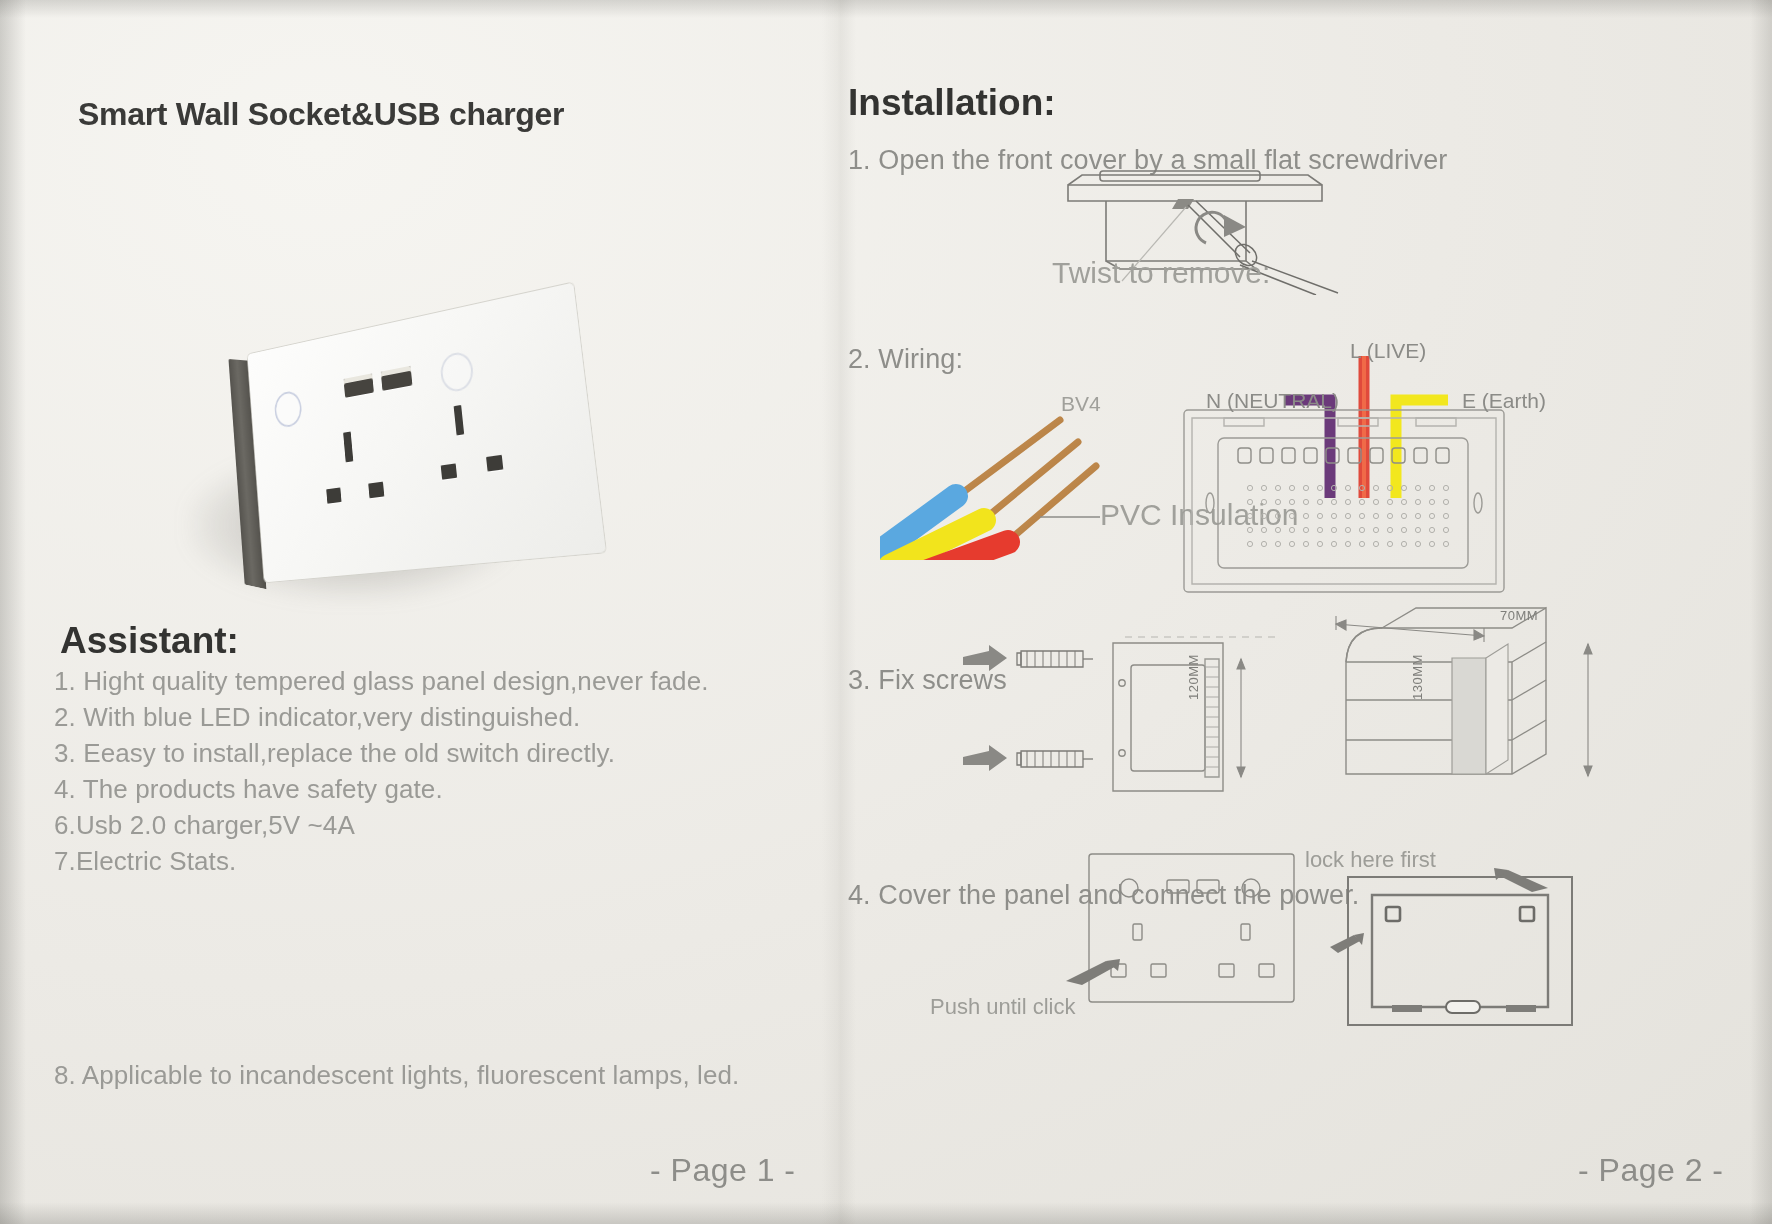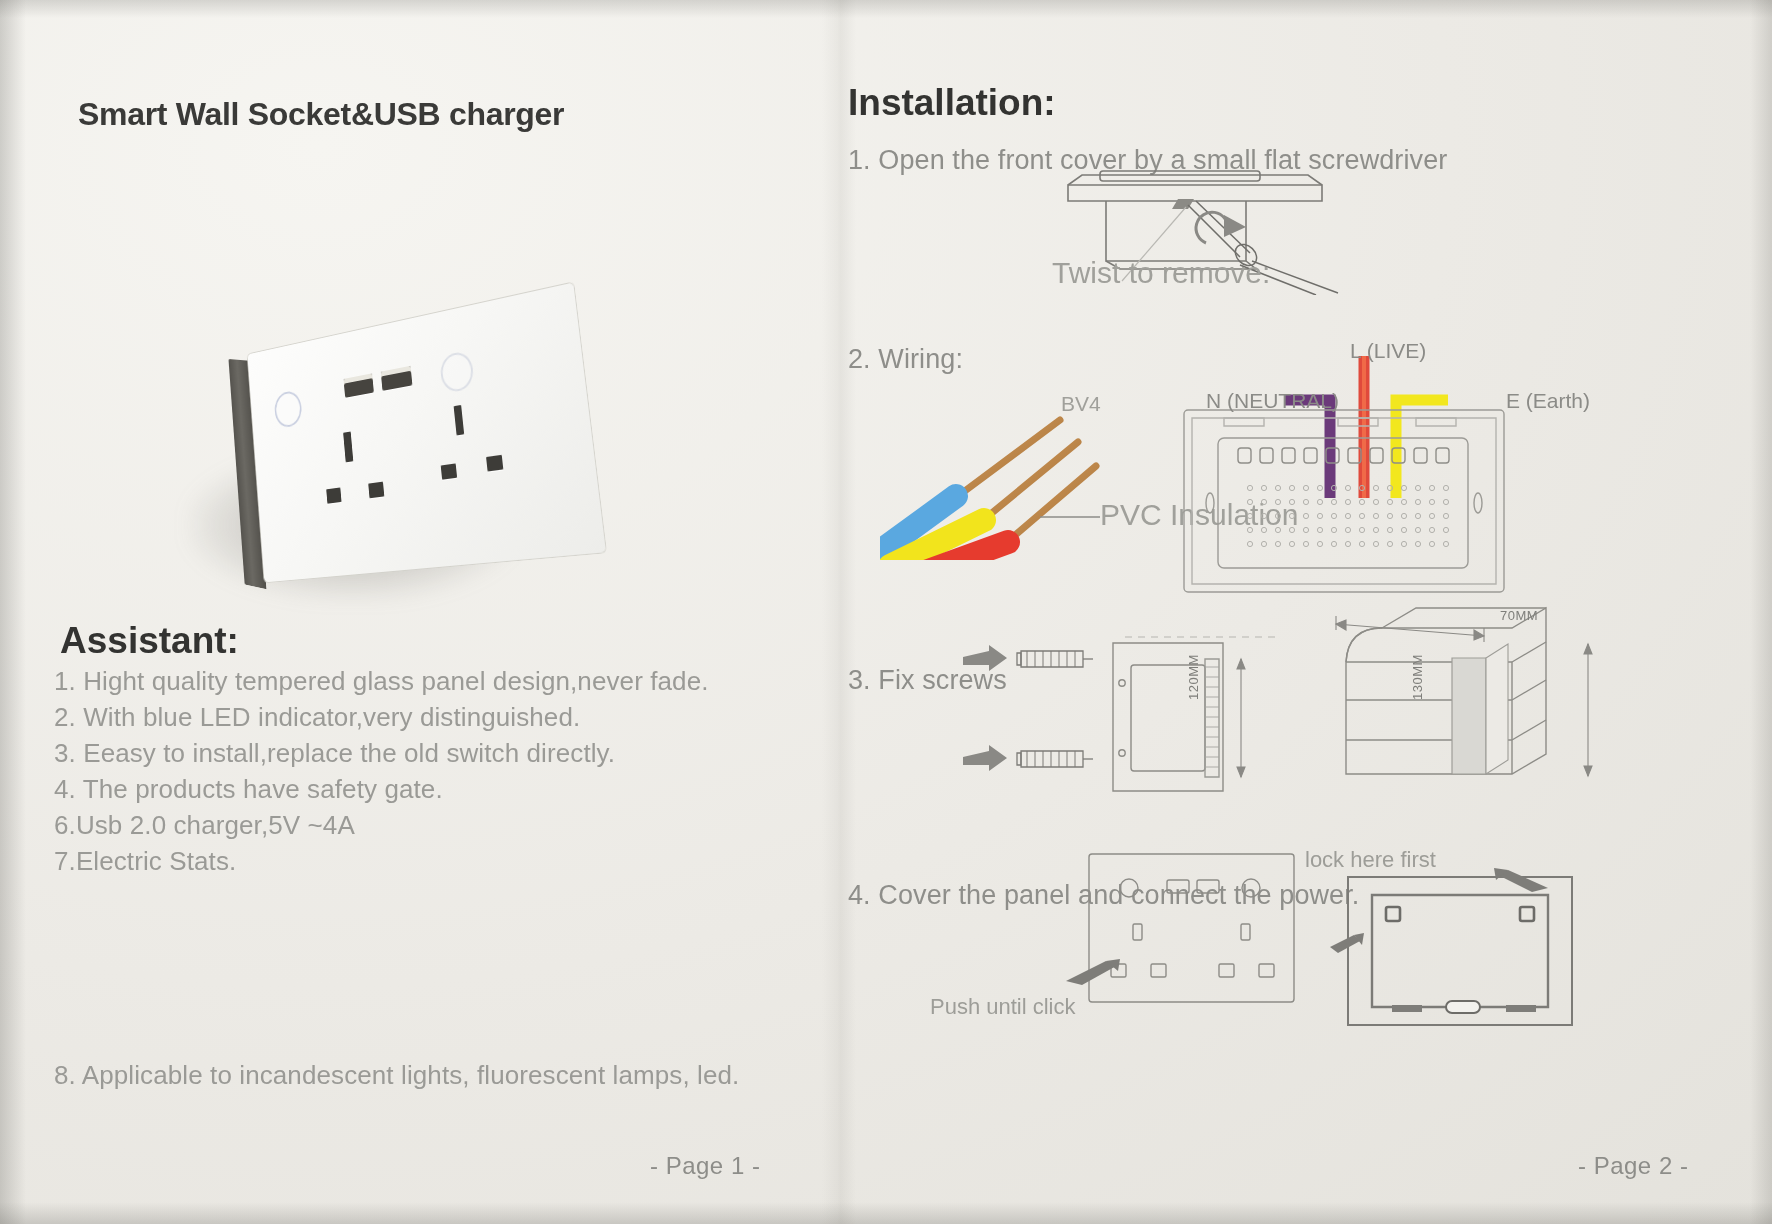--- a/index.html
+++ b/index.html
@@ -52,40 +52,40 @@
   }
   .feat-list li{
     font-size:26px;color:#9a9a96;line-height:32px;
     margin:0 0 4px 0;white-space:nowrap;letter-spacing:0.1px;
   }
   .feat-last{
     position:absolute;left:54px;top:1060px;
     font-size:26px;color:#9a9a96;white-space:nowrap;letter-spacing:0.1px;
   }
   .pagenum{
-    position:absolute;font-size:24px;color:#8d8d89;letter-spacing:0.5px;
+    position:absolute;font-size:32px;color:#8d8d89;letter-spacing:0.5px;
   }
   #page1-num{left:650px;top:1152px;}
   #page2-num{left:1578px;top:1152px;}
 
   .step{
     position:absolute;font-size:27px;color:#8e8e8a;white-space:nowrap;letter-spacing:0.1px;
   }
   #step1{left:848px;top:145px;}
   #step2{left:848px;top:344px;}
   #step3{left:848px;top:665px;}
   #step4{left:848px;top:880px;}
 
   .cap{position:absolute;font-size:30px;color:#a0a09b;white-space:nowrap;}
   #cap-twist{left:1052px;top:256px;}
   #cap-pvc{left:1100px;top:498px;}
   #cap-bv4{left:1061px;top:392px;font-size:21px;}
   #cap-live{left:1350px;top:339px;font-size:21px;color:#8b8b87;}
   #cap-neutral{left:1206px;top:389px;font-size:21px;color:#8b8b87;}
-  #cap-earth{left:1462px;top:389px;font-size:21px;color:#8b8b87;margin-left:44px;}
+  #cap-earth{left:1462px;top:389px;font-size:21px;color:#8b8b87;}
   #cap-lock{left:1305px;top:847px;font-size:22px;color:#9d9d98;}
   #cap-push{left:930px;top:994px;font-size:22px;color:#9d9d98;}
   .dim{position:absolute;font-size:13px;color:#7e7e7a;letter-spacing:0.5px;}
   #dim-70{left:1500px;top:608px;}
   #dim-120{left:1186px;top:700px;transform:rotate(-90deg);transform-origin:left top;}
   #dim-130{left:1410px;top:700px;transform:rotate(-90deg);transform-origin:left top;}
 
   
   .photo{position:absolute;left:178px;top:300px;width:450px;height:330px;}
   .shadow-blob{

